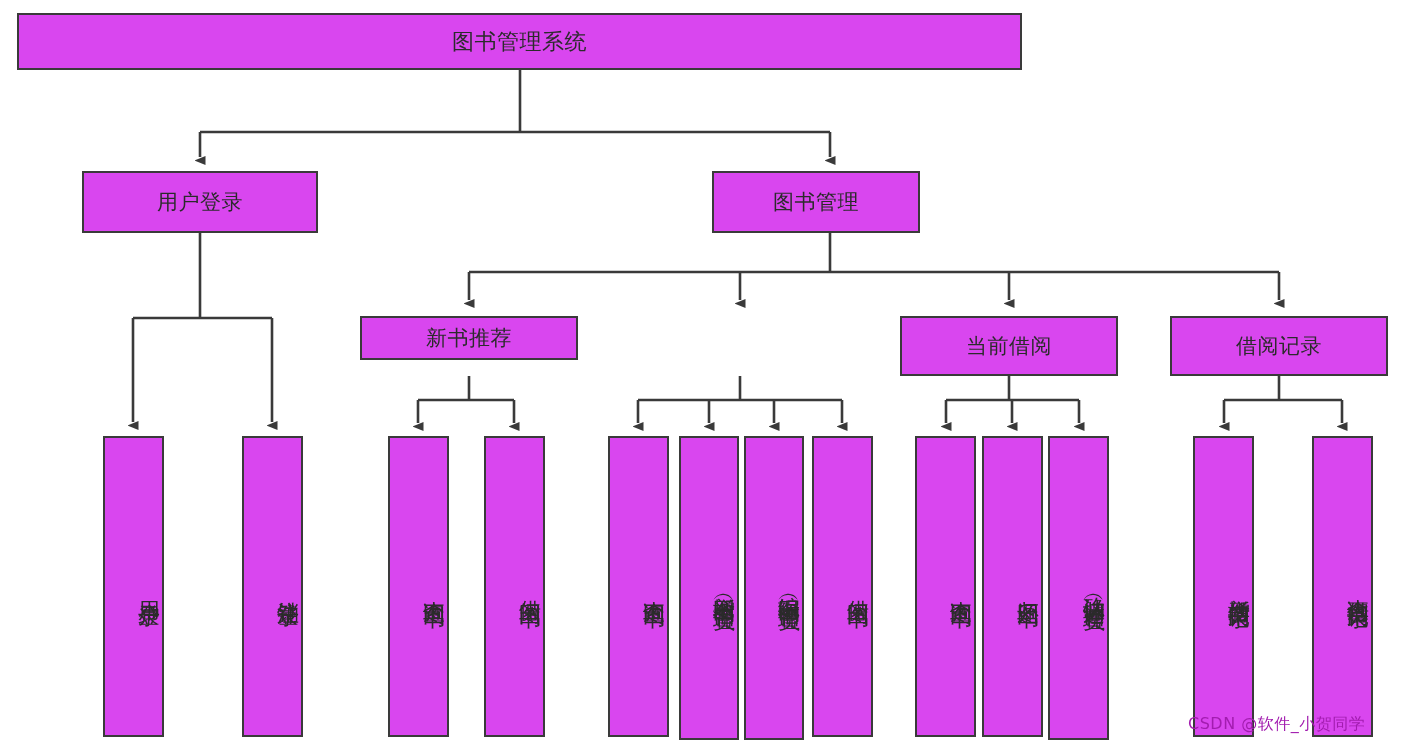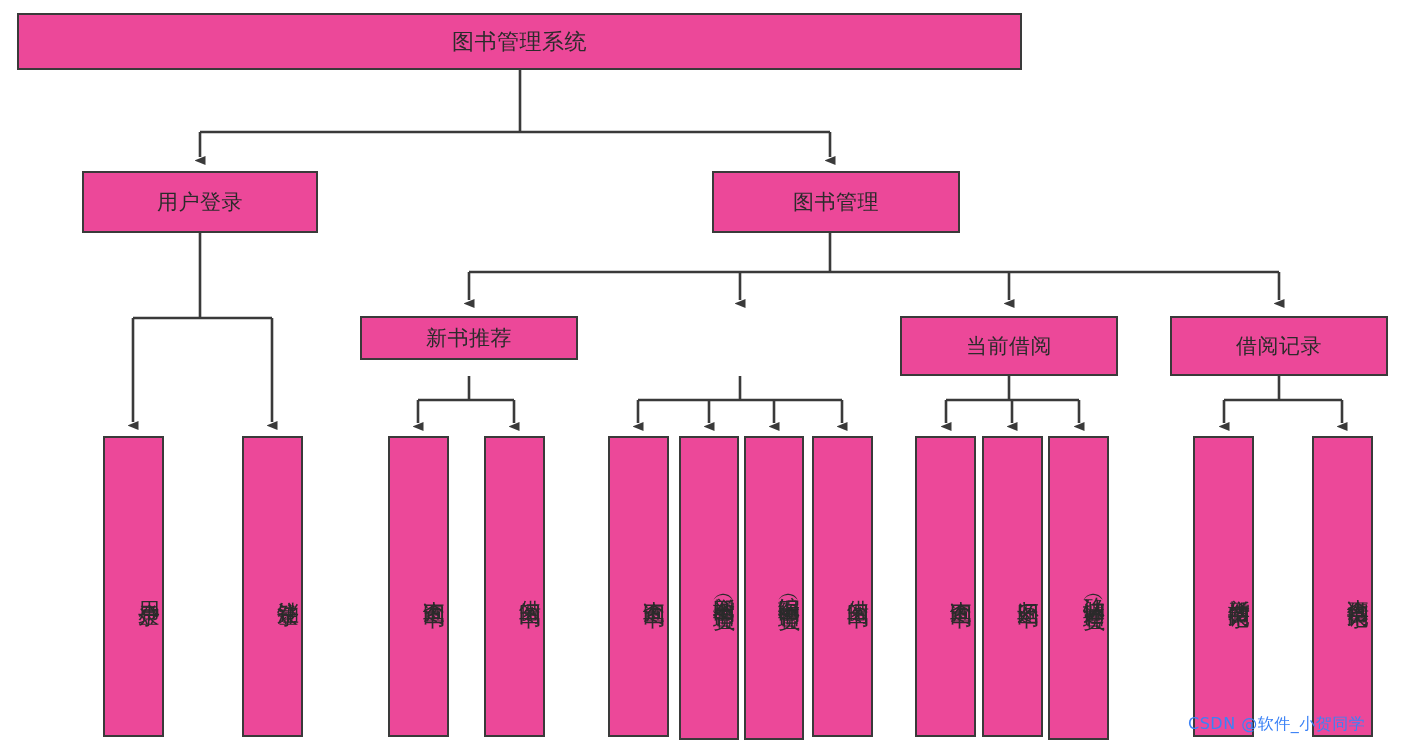--- a/index.html
+++ b/index.html
@@ -23,21 +23,21 @@
     left: 0;
     top: 0;
     width: 1405px;
     height: 747px;
     pointer-events: none;
   }
   .node {
     position: absolute;
     box-sizing: border-box;
     border: 2px solid #3a3a3a;
-    background: #ec4899;
+    background: #d946ef;
     color: #2b2b2b;
     display: flex;
     align-items: center;
     justify-content: center;
     line-height: 1.18;
     letter-spacing: 0.5px;
   }
   .node.horizontal {
     font-size: 21px;
   }
@@ -54,21 +54,21 @@
     justify-content: center;
   }
   .node.vertical > span {
     display: block;
   }
   .watermark {
     position: absolute;
     left: 1188px;
     top: 714px;
     font-size: 16px;
-    color: #3b82f6;
+    color: #a21caf;
     letter-spacing: 0.5px;
     white-space: nowrap;
     font-family: "DejaVu Sans", "Liberation Sans", sans-serif;
   }
 </style>
 </head>
 <body>
 
 <div id="canvas">
 
@@ -122,21 +122,21 @@
     </g>
   </svg>
 
   <div class="node root horizontal" style="left:17px; top:13px; width:1005px; height:57px;">
     <span>图书管理系统</span>
   </div>
 
   <div class="node horizontal" style="left:82px; top:171px; width:236px; height:62px;">
     <span>用户登录</span>
   </div>
-  <div class="node horizontal" style="left:712px; top:171px; width:248px; height:62px;">
+  <div class="node horizontal" style="left:712px; top:171px; width:208px; height:62px;">
     <span>图书管理</span>
   </div>
 
   <div class="node horizontal" style="left:360px; top:316px; width:218px; height:44px;">
     <span>新书推荐</span>
   </div>
   <div class="node horizontal" style="left:900px; top:316px; width:218px; height:60px;">
     <span>当前借阅</span>
   </div>
   <div class="node horizontal" style="left:1170px; top:316px; width:218px; height:60px;">

